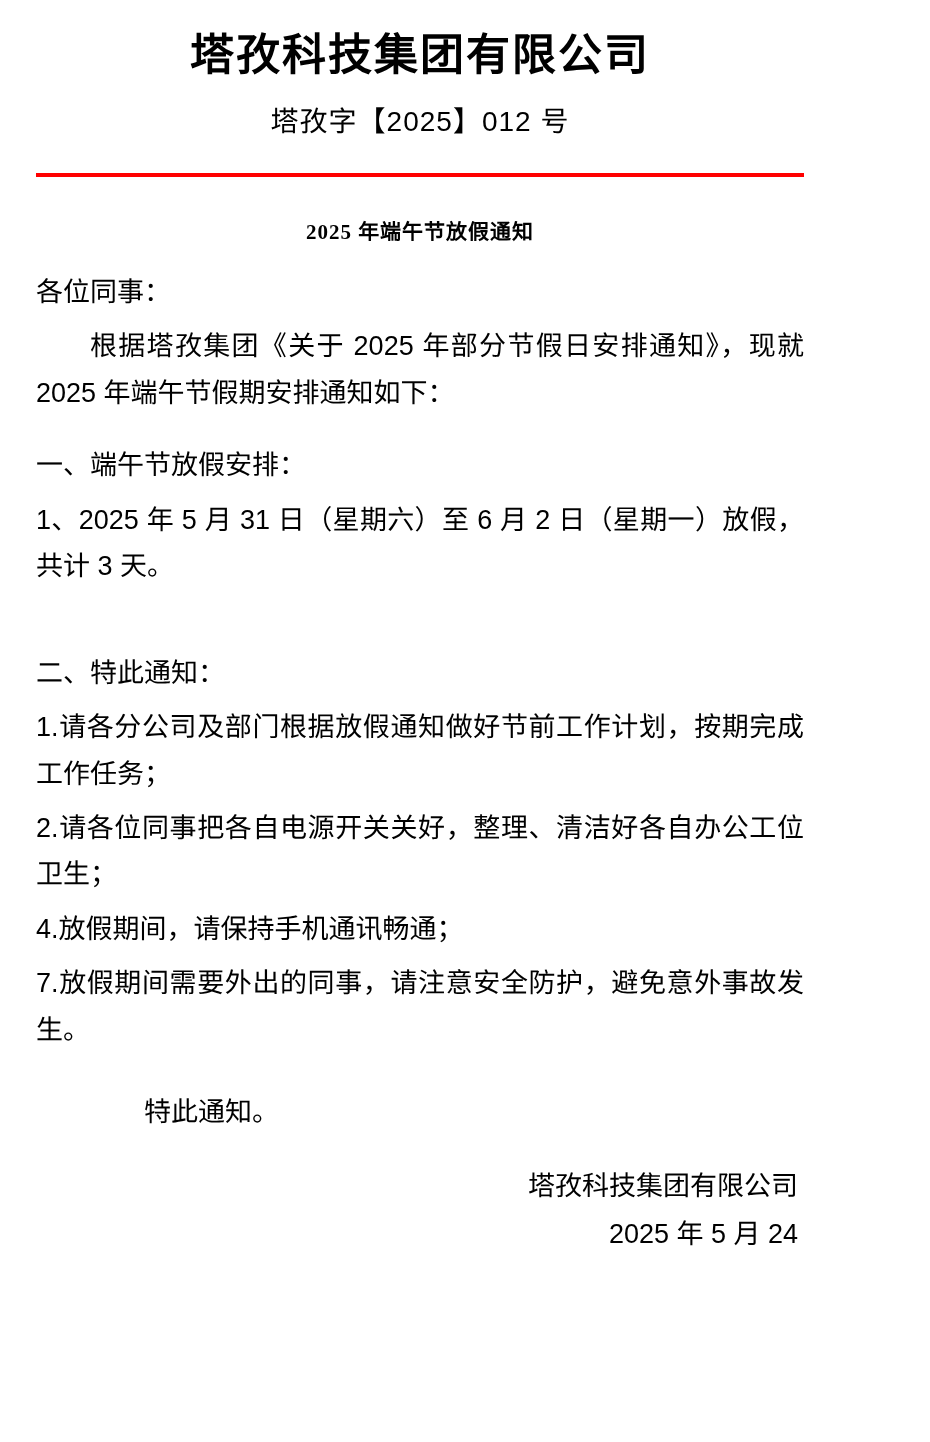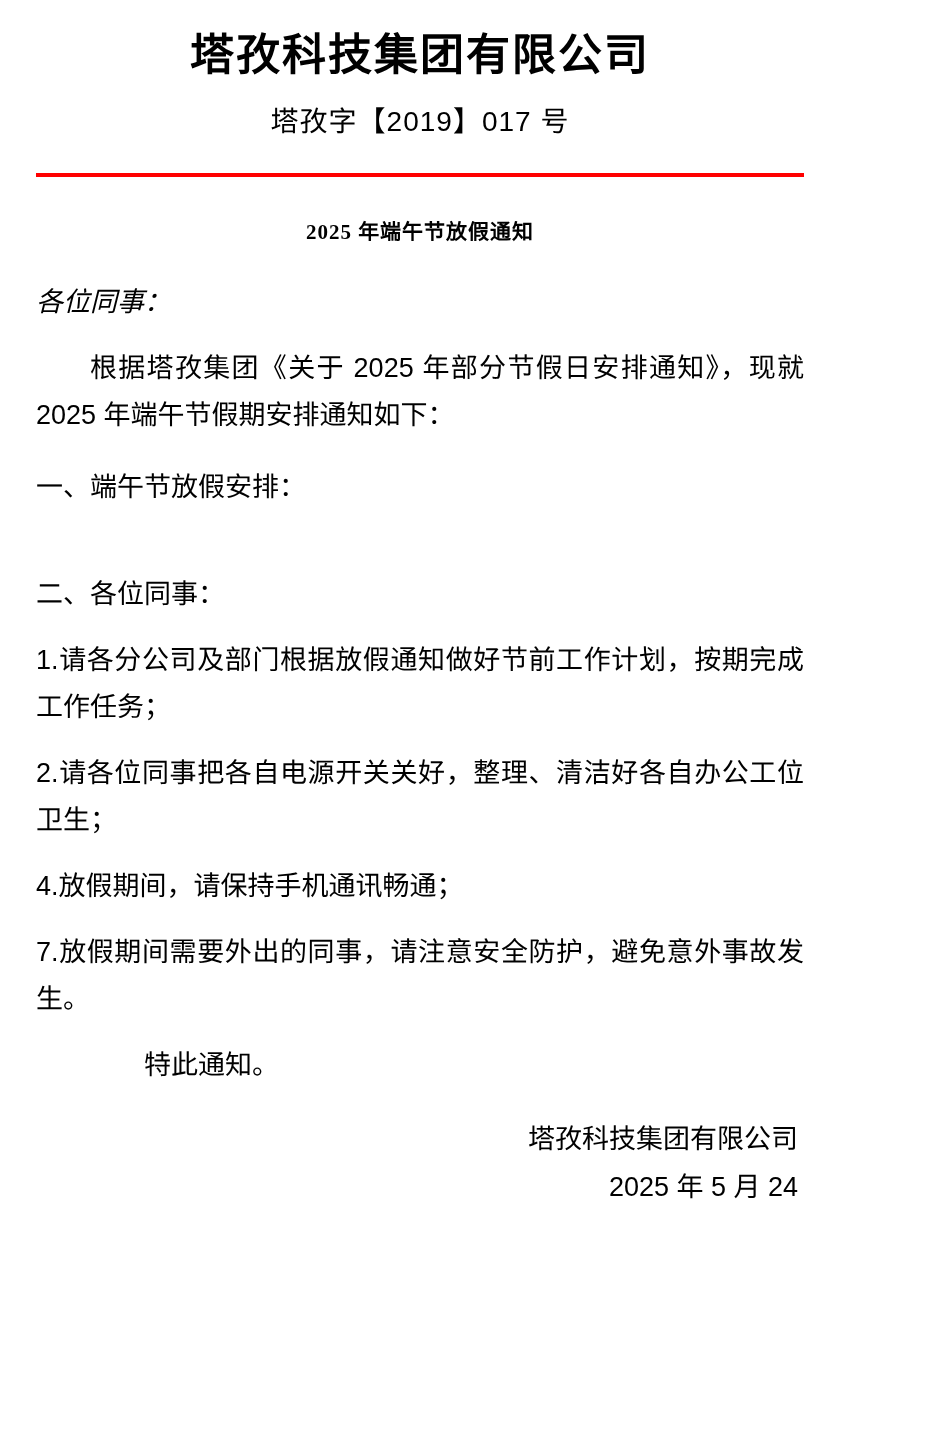--- a/index.html
+++ b/index.html
@@ -54,37 +54,36 @@
     font-family: "Liberation Serif", "DejaVu Serif", serif;
   }
   .body-text {
     font-family: "Liberation Sans", "DejaVu Sans", sans-serif;
     font-size: 27px;
     line-height: 1.72;
     margin: 0;
     text-align: justify;
   }
   .salutation {
-    margin-top: 34px;
-    font-style: italic;
+    margin-top: 24px;
   }
   .indent {
     text-indent: 2em;
   }
   .para {
-    margin-top: 20px;
+    margin-top: 8px;
   }
   .section-head {
     margin-top: 26px;
   }
   .spacer {
     height: 34px;
   }
   .closing {
-    margin-top: 20px;
+    margin-top: 36px;
     text-indent: 4em;
   }
   .signoff {
     margin-top: 26px;
     text-align: right;
     font-family: "Liberation Sans", "DejaVu Sans", sans-serif;
     font-size: 27px;
     line-height: 1.8;
     padding-right: 6px;
   }
@@ -92,36 +91,37 @@
     margin: 0;
   }
 </style>
 </head>
 <body>
 
 <div class="page">
 
   <div class="org-title">塔孜科技集团有限公司</div>
 
-  <div class="doc-number">塔孜字【2019】017 号</div>
+  <div class="doc-number">塔孜字【2025】012 号</div>
 
   <div class="red-rule" style="background: rgb(255, 0, 0);"></div>
 
   <div class="doc-title">2025 年端午节放假通知</div>
 
   <p class="body-text salutation">各位同事：</p>
 
   <p class="body-text indent para">根据塔孜集团《关于 2025 年部分节假日安排通知》，现就 2025 年端午节假期安排通知如下：</p>
 
   <p class="body-text section-head">一、端午节放假安排：</p>
 
+  <p class="body-text para">1、2025 年 5 月 31 日（星期六）至 6 月 2 日（星期一）放假，共计 3 天。</p>
 
   <div class="spacer"></div>
 
-  <p class="body-text section-head">二、各位同事：</p>
+  <p class="body-text section-head">二、特此通知：</p>
 
   <p class="body-text para">1.请各分公司及部门根据放假通知做好节前工作计划，按期完成工作任务；</p>
   <p class="body-text para">2.请各位同事把各自电源开关关好，整理、清洁好各自办公工位卫生；</p>
   <p class="body-text para">4.放假期间，请保持手机通讯畅通；</p>
   <p class="body-text para">7.放假期间需要外出的同事，请注意安全防护，避免意外事故发生。</p>
 
   <p class="body-text closing">特此通知。</p>
 
   <div class="signoff">
     <div>塔孜科技集团有限公司</div>

